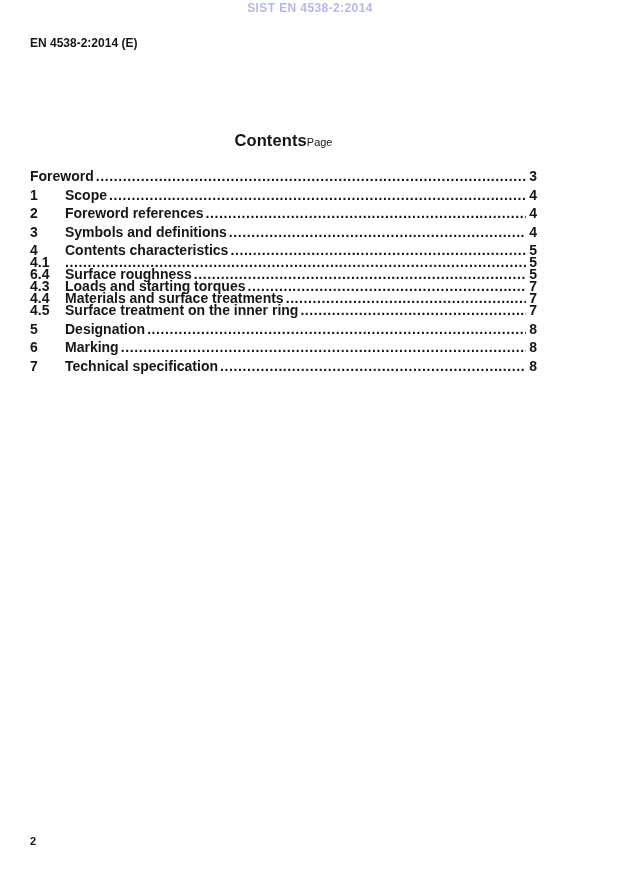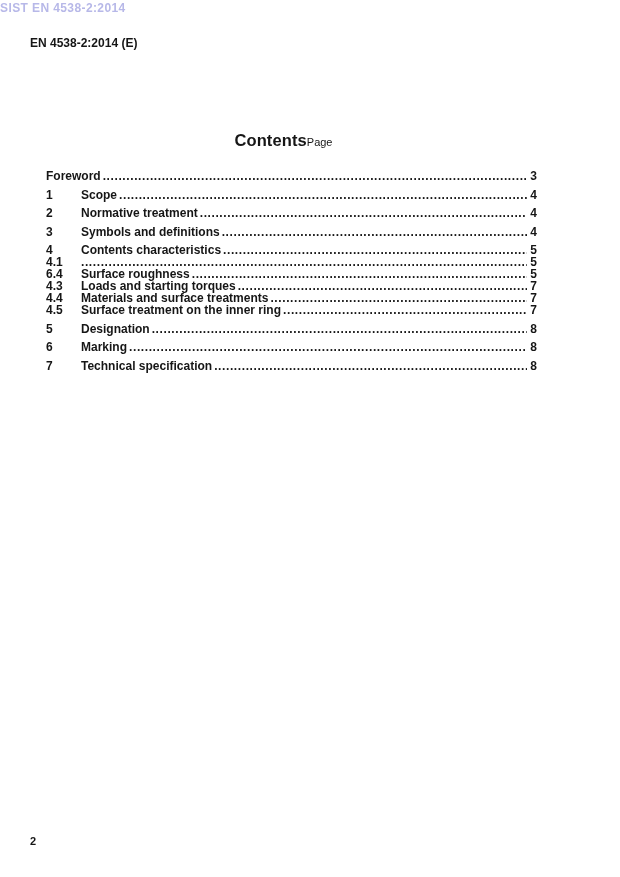--- a/index.html
+++ b/index.html
@@ -11,21 +11,21 @@
     font-family: "Liberation Sans", sans-serif;
     color: #161616;
     overflow: hidden;
   }
 
   .watermark {
     position: absolute;
     top: 1px;
     left: 0;
     width: 620px;
-    text-align: left;
+    text-align: center;
     font-size: 12px;
     font-weight: bold;
     letter-spacing: 0.4px;
     color: #b7b8e8;
   }
 
   .doc-id {
     position: absolute;
     top: 36px;
     left: 30px;
@@ -54,26 +54,25 @@
 
   .toc-list {
     position: absolute;
     top: 170px;
     left: 30px;
     width: 507px;
   }
   .toc-row {
     display: flex;
     align-items: center;
-    font-size: 12px;
+    font-size: 14px;
     font-weight: bold;
     line-height: 12px;
     height: 12px;
     white-space: nowrap;
-    margin-left: 16px;
   }
   .toc-row.spaced { margin-top: 6.5px; }
   .toc-num {
     width: 35px;
     flex: 0 0 35px;
   }
   .toc-title {
     flex: 0 0 auto;
     padding-right: 2px;
   }
@@ -117,21 +116,21 @@
     <span class="toc-page">3</span>
   </div>
     <div class="toc-row spaced">
     <span class="toc-num">1</span>
     <span class="toc-title">Scope</span>
     <span class="toc-leader">................................................................................................................................................................................................................................................................</span>
     <span class="toc-page">4</span>
   </div>
     <div class="toc-row spaced">
     <span class="toc-num">2</span>
-    <span class="toc-title">Normative treatment</span>
+    <span class="toc-title">Foreword references</span>
     <span class="toc-leader">................................................................................................................................................................................................................................................................</span>
     <span class="toc-page">4</span>
   </div>
     <div class="toc-row spaced">
     <span class="toc-num">3</span>
     <span class="toc-title">Symbols and definitions</span>
     <span class="toc-leader">................................................................................................................................................................................................................................................................</span>
     <span class="toc-page">4</span>
   </div>
     <div class="toc-row spaced">

